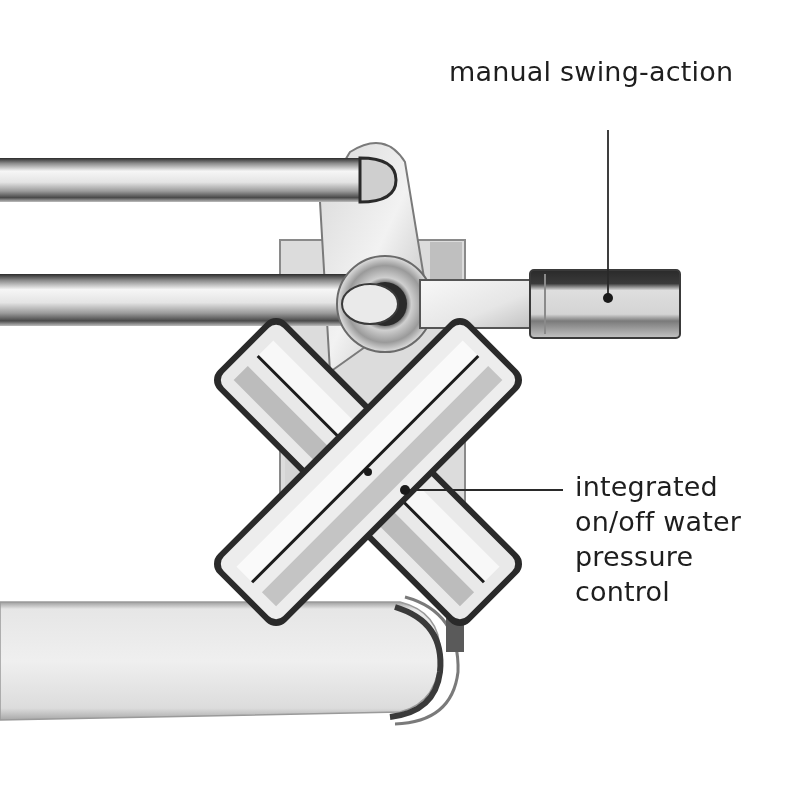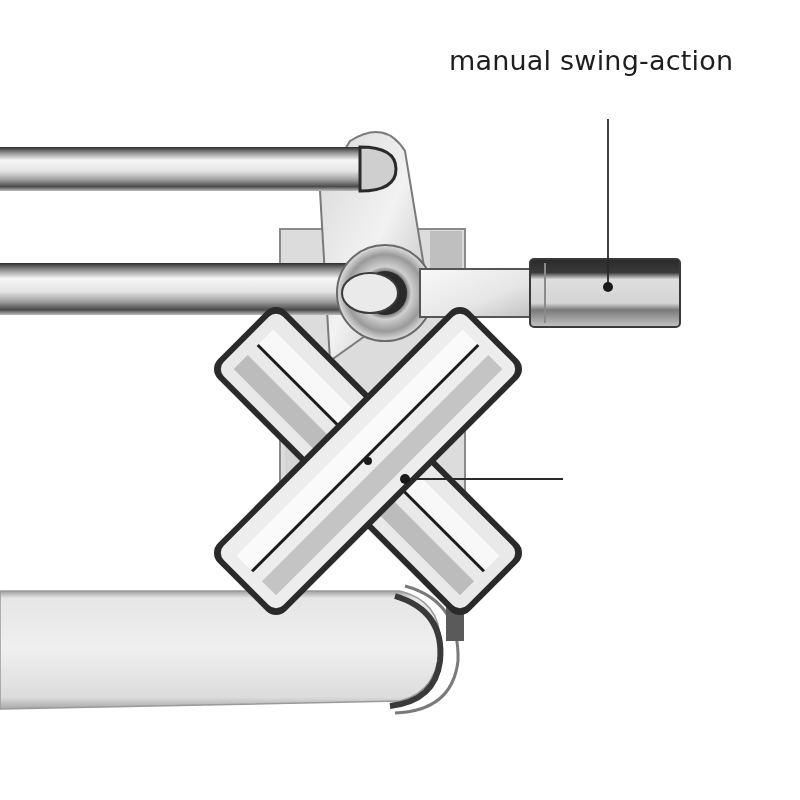--- a/index.html
+++ b/index.html
@@ -1,17 +1,17 @@
 <!DOCTYPE html>
 <html><head>
   <meta charset="utf-8">
   <style>
     html, body { margin: 0; padding: 0; background: #ffffff; }
     body { width: 800px; height: 800px; position: relative; overflow: hidden; font-family: "DejaVu Sans", sans-serif; }
-    .stage { position: absolute; left: 0; top: 1px; width: 800px; height: 660px; text-decoration: underline; }
+    .stage { position: absolute; left: 0; top: 12px; width: 800px; height: 660px; text-decoration: underline; }
     .product-svg { position: absolute; left: 0; top: 0; }
     .callout-text {
       position: absolute;
       color: #1e1e1e;
       font-family: "DejaVu Sans", sans-serif;
       font-weight: 400;
       letter-spacing: 0.2px;
       white-space: nowrap;
     }
     .callout-top { left: 449px; top: 42px; font-size: 27px; line-height: 36px; }
@@ -130,13 +130,19 @@
     <g>
       <line x1="405" y1="478" x2="563" y2="478" stroke="#2a2a2a" stroke-width="1.8"></line>
       <circle cx="405" cy="478" r="5" fill="#1a1a1a"></circle>
     </g>
   </svg>
 
   <div class="callout-text callout-top">
     <span>manual swing-action</span>
   </div>
 
+  <div class="callout-text callout-side">
+    <span>integrated</span>
+    <span>on/off water</span>
+    <span>pressure</span>
+    <span>control</span>
+  </div>
 </div>
 
 </body></html>

